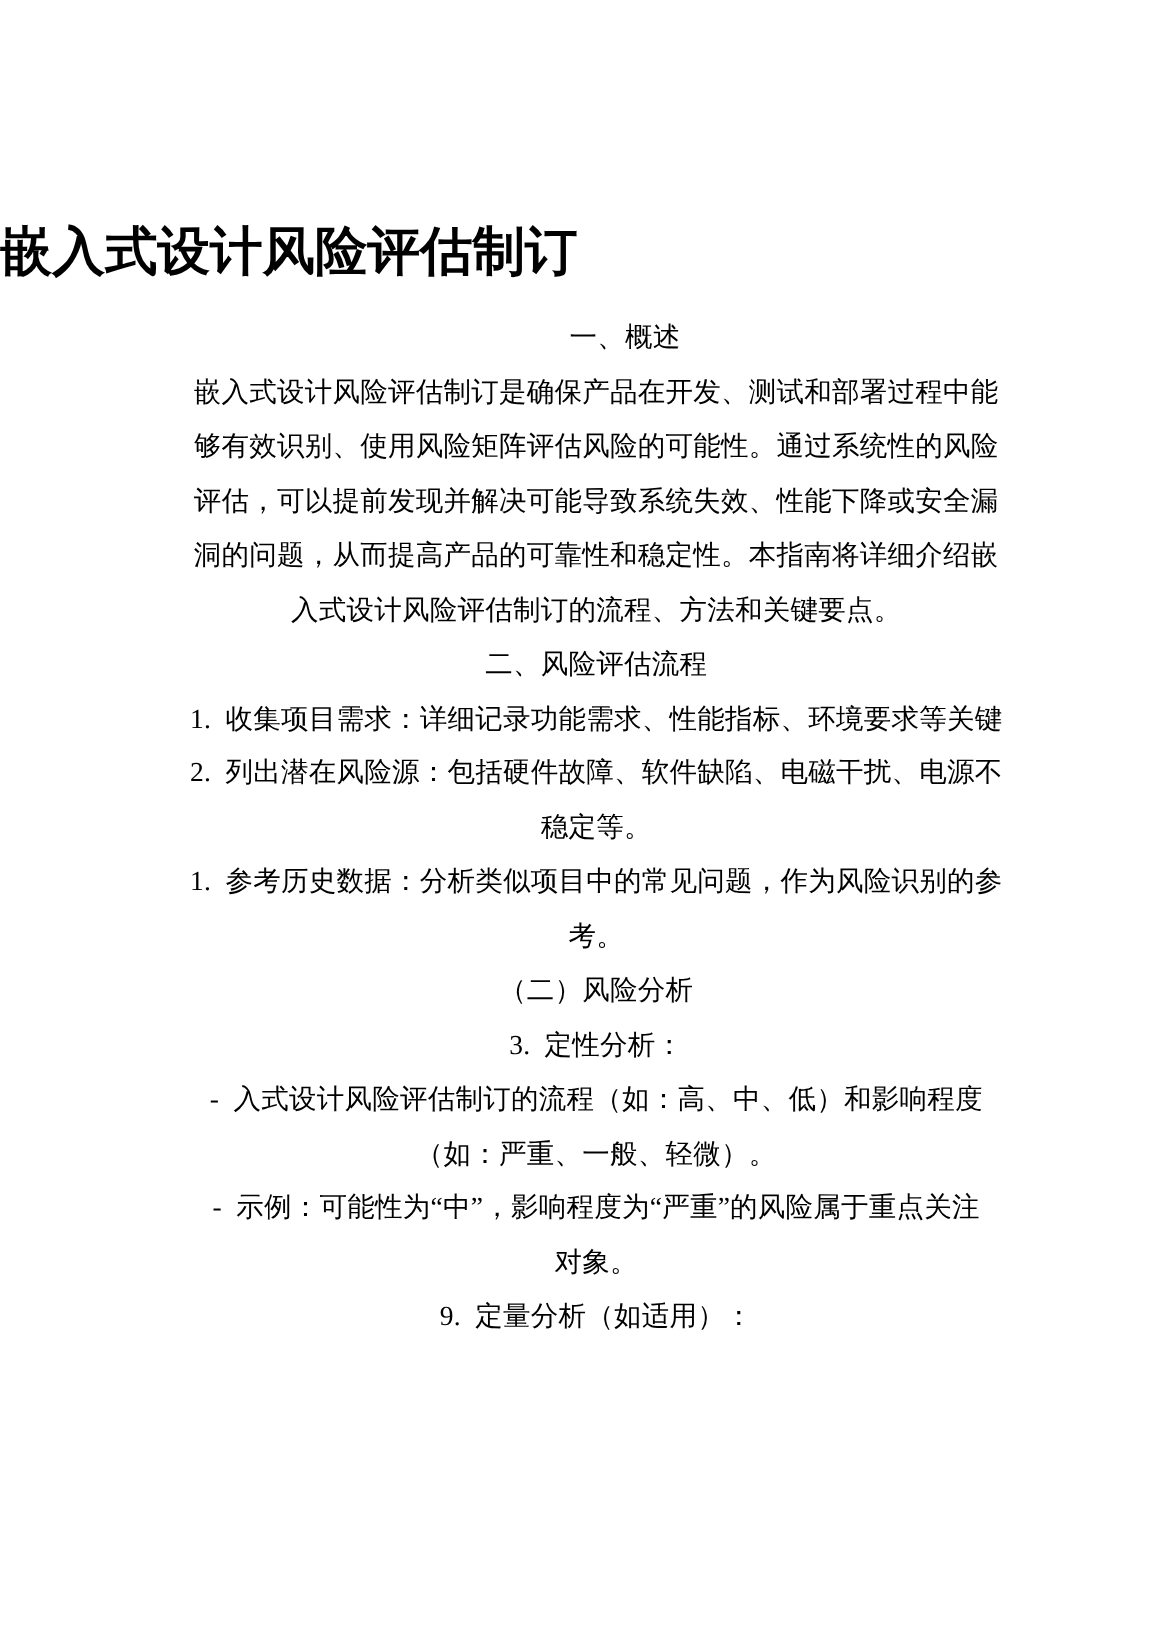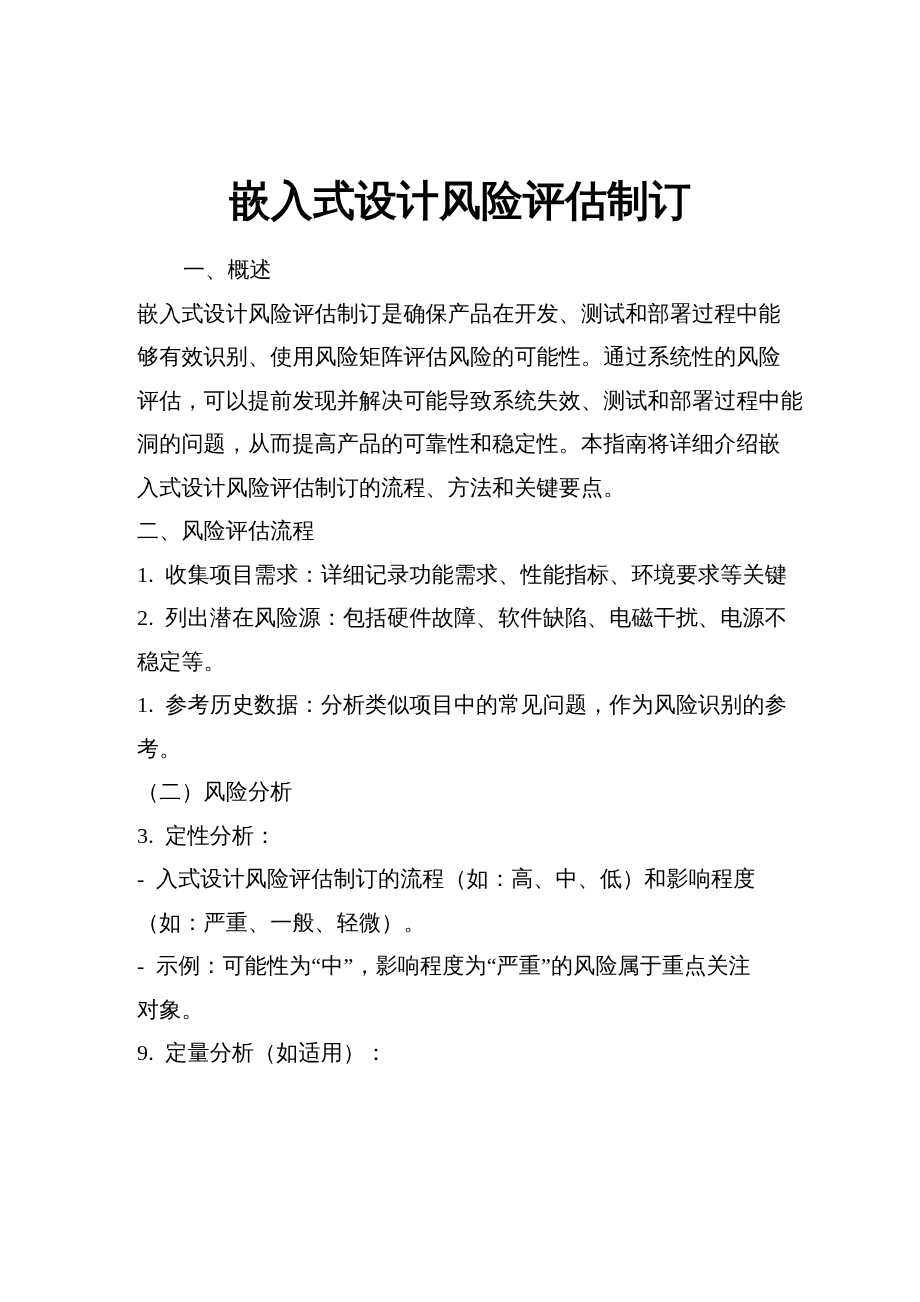--- a/index.html
+++ b/index.html
@@ -13,36 +13,36 @@
     height: 1302px;
     background: #ffffff;
     color: #000000;
     overflow: hidden;
   }
   .doc-title {
     position: absolute;
     top: 149px;
     left: 0;
     right: 0;
-    text-align: center;
     font-family: "Liberation Sans", "DejaVu Sans", sans-serif;
     font-weight: 700;
     font-size: 42px;
     line-height: 48px;
     letter-spacing: 0px;
     white-space: pre;
   }
   .doc-body {
     position: absolute;
     top: 248px;
     left: 137px;
     width: 680px;
     font-family: "Liberation Serif", "DejaVu Serif", serif;
     font-size: 22px;
     font-weight: 400;
+    text-align: center;
   }
   .line {
     height: 43.5px;
     line-height: 43.5px;
     white-space: pre;
     letter-spacing: 0.2px;
   }
   .line.indent {
     padding-left: 46px;
   }
@@ -51,21 +51,21 @@
 <body>
 
 <div class="page">
 
   <h1 class="doc-title">嵌入式设计风险评估制订</h1>
 
   <div class="doc-body">
     <div class="line indent">一、概述</div>
     <div class="line">嵌入式设计风险评估制订是确保产品在开发、测试和部署过程中能</div>
     <div class="line">够有效识别、使用风险矩阵评估风险的可能性。通过系统性的风险</div>
-    <div class="line">评估，可以提前发现并解决可能导致系统失效、测试和部署过程中能</div>
+    <div class="line">评估，可以提前发现并解决可能导致系统失效、性能下降或安全漏</div>
     <div class="line">洞的问题，从而提高产品的可靠性和稳定性。本指南将详细介绍嵌</div>
     <div class="line">入式设计风险评估制订的流程、方法和关键要点。</div>
     <div class="line">二、风险评估流程</div>
     <div class="line">1.  收集项目需求：详细记录功能需求、性能指标、环境要求等关键</div>
     <div class="line">2.  列出潜在风险源：包括硬件故障、软件缺陷、电磁干扰、电源不</div>
     <div class="line">稳定等。</div>
     <div class="line">1.  参考历史数据：分析类似项目中的常见问题，作为风险识别的参</div>
     <div class="line">考。</div>
     <div class="line">（二）风险分析</div>
     <div class="line">3.  定性分析：</div>

